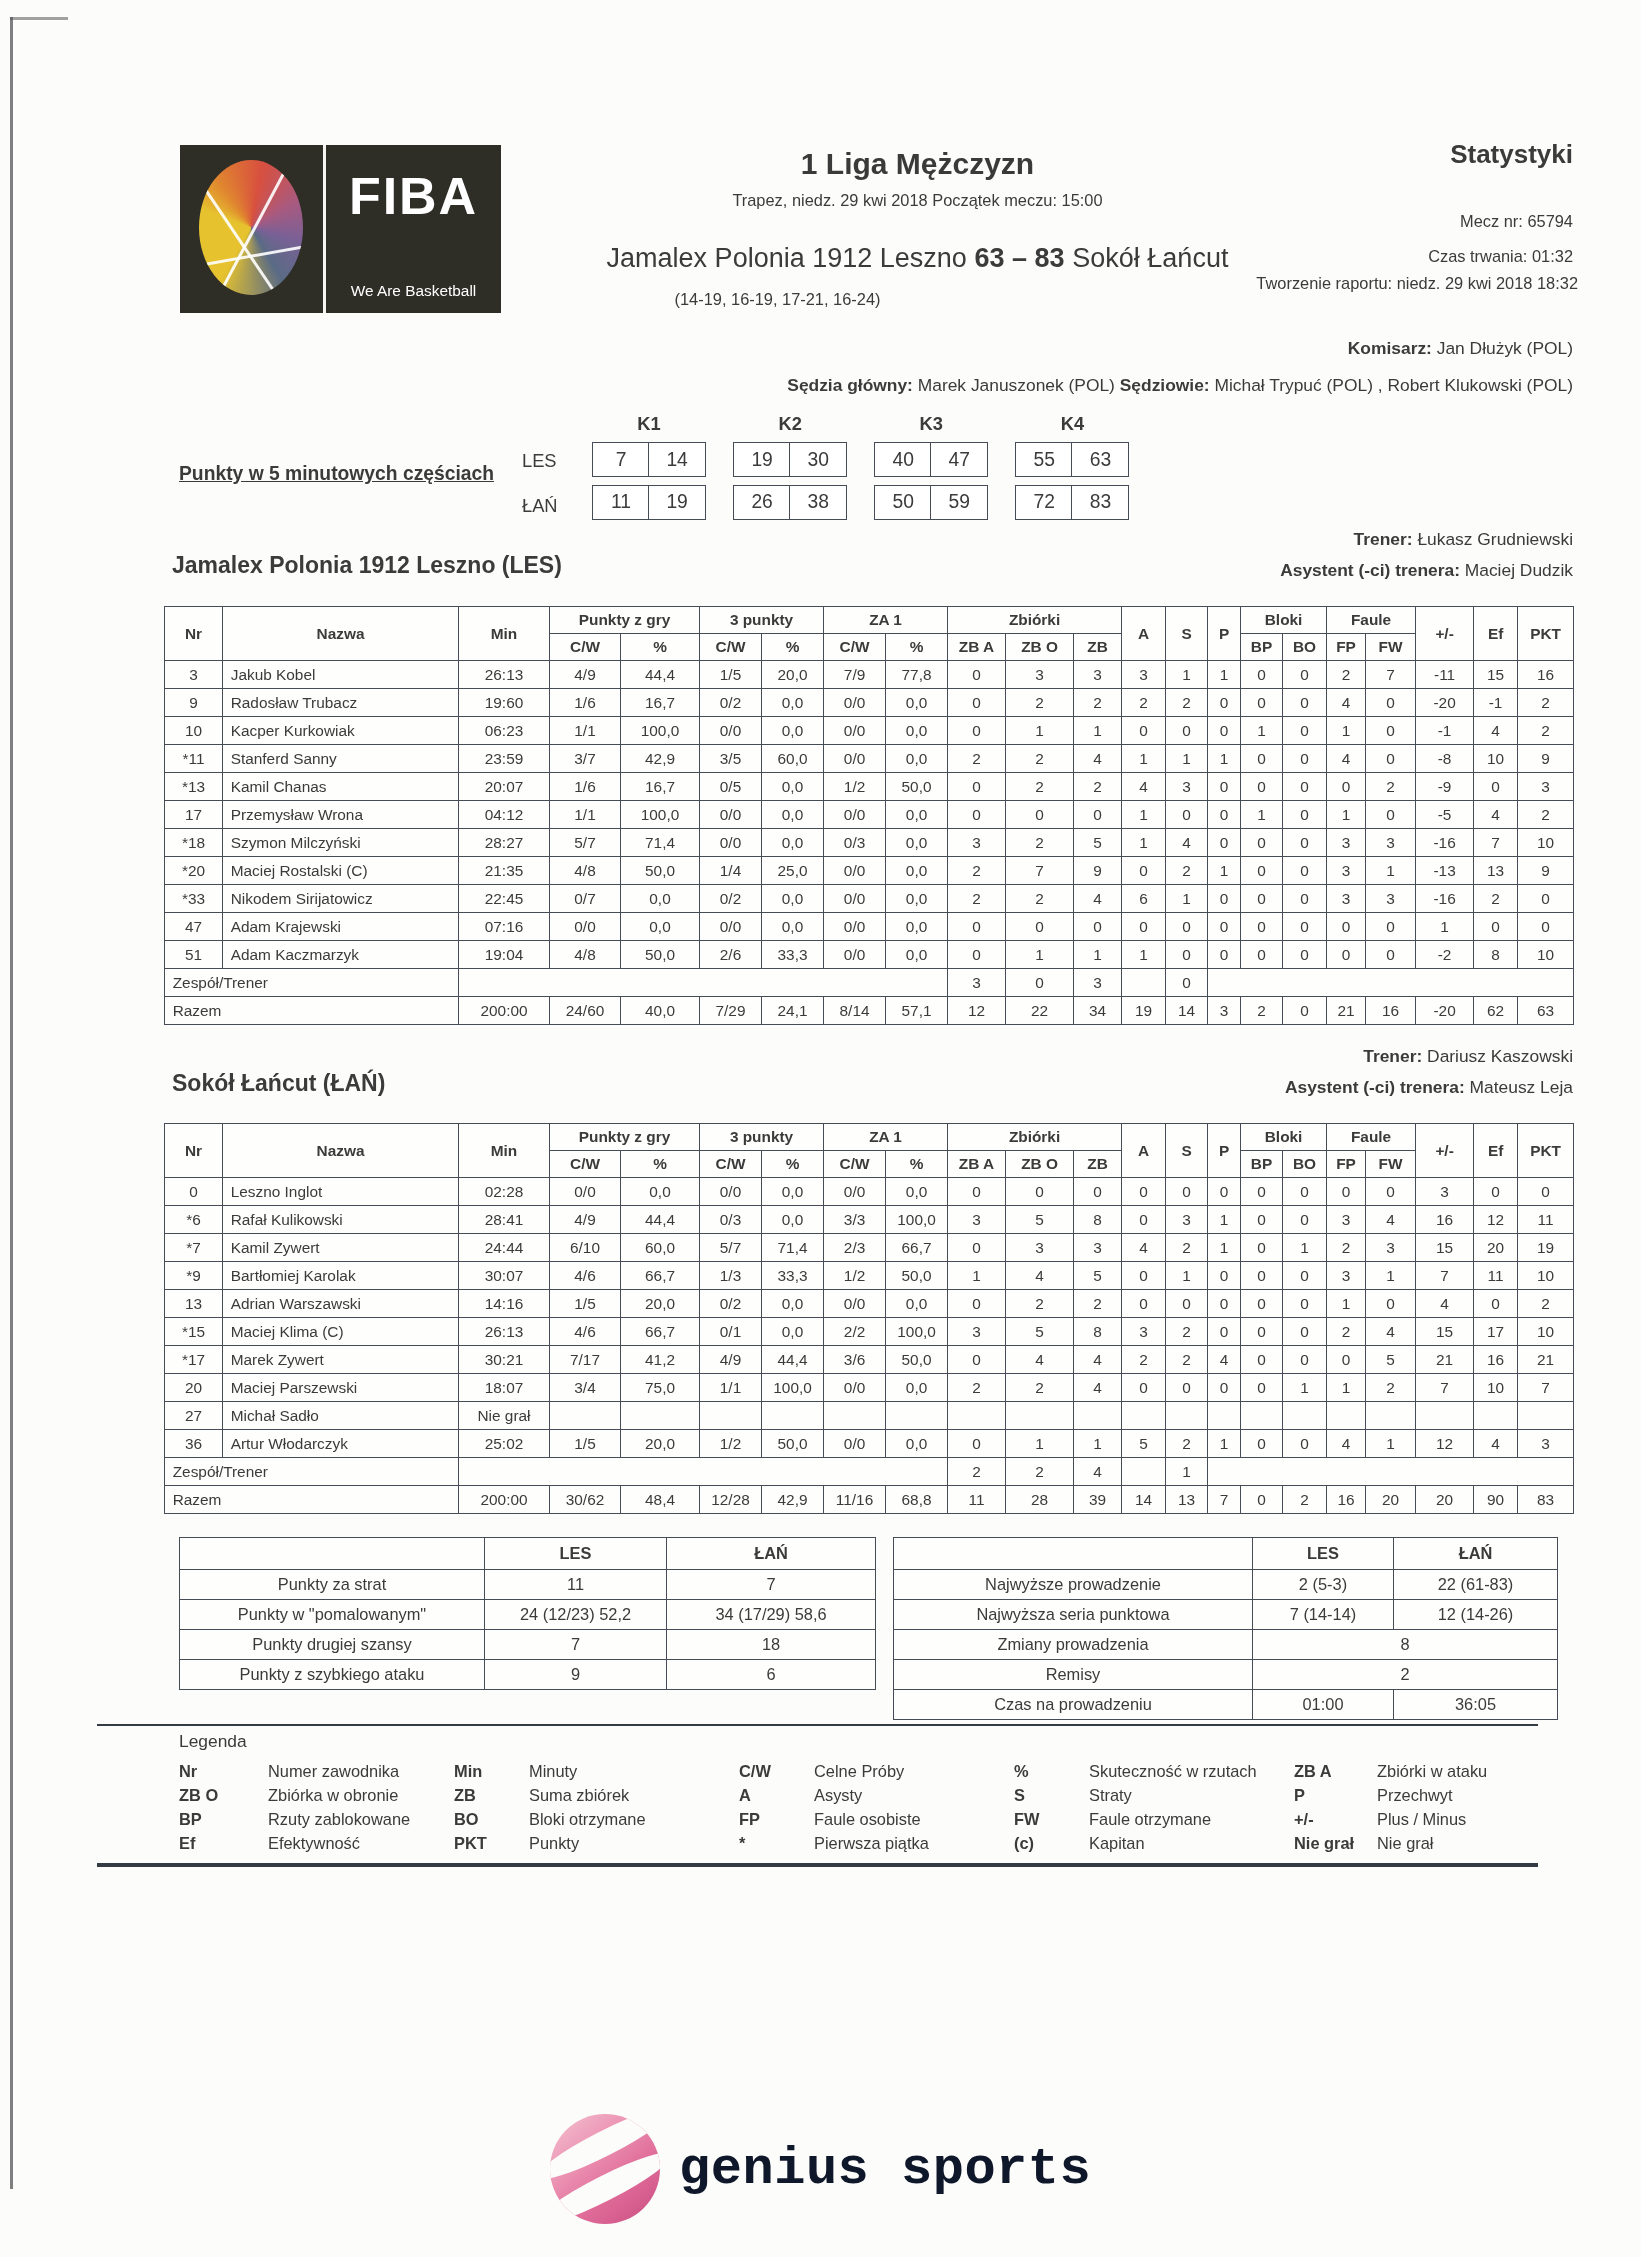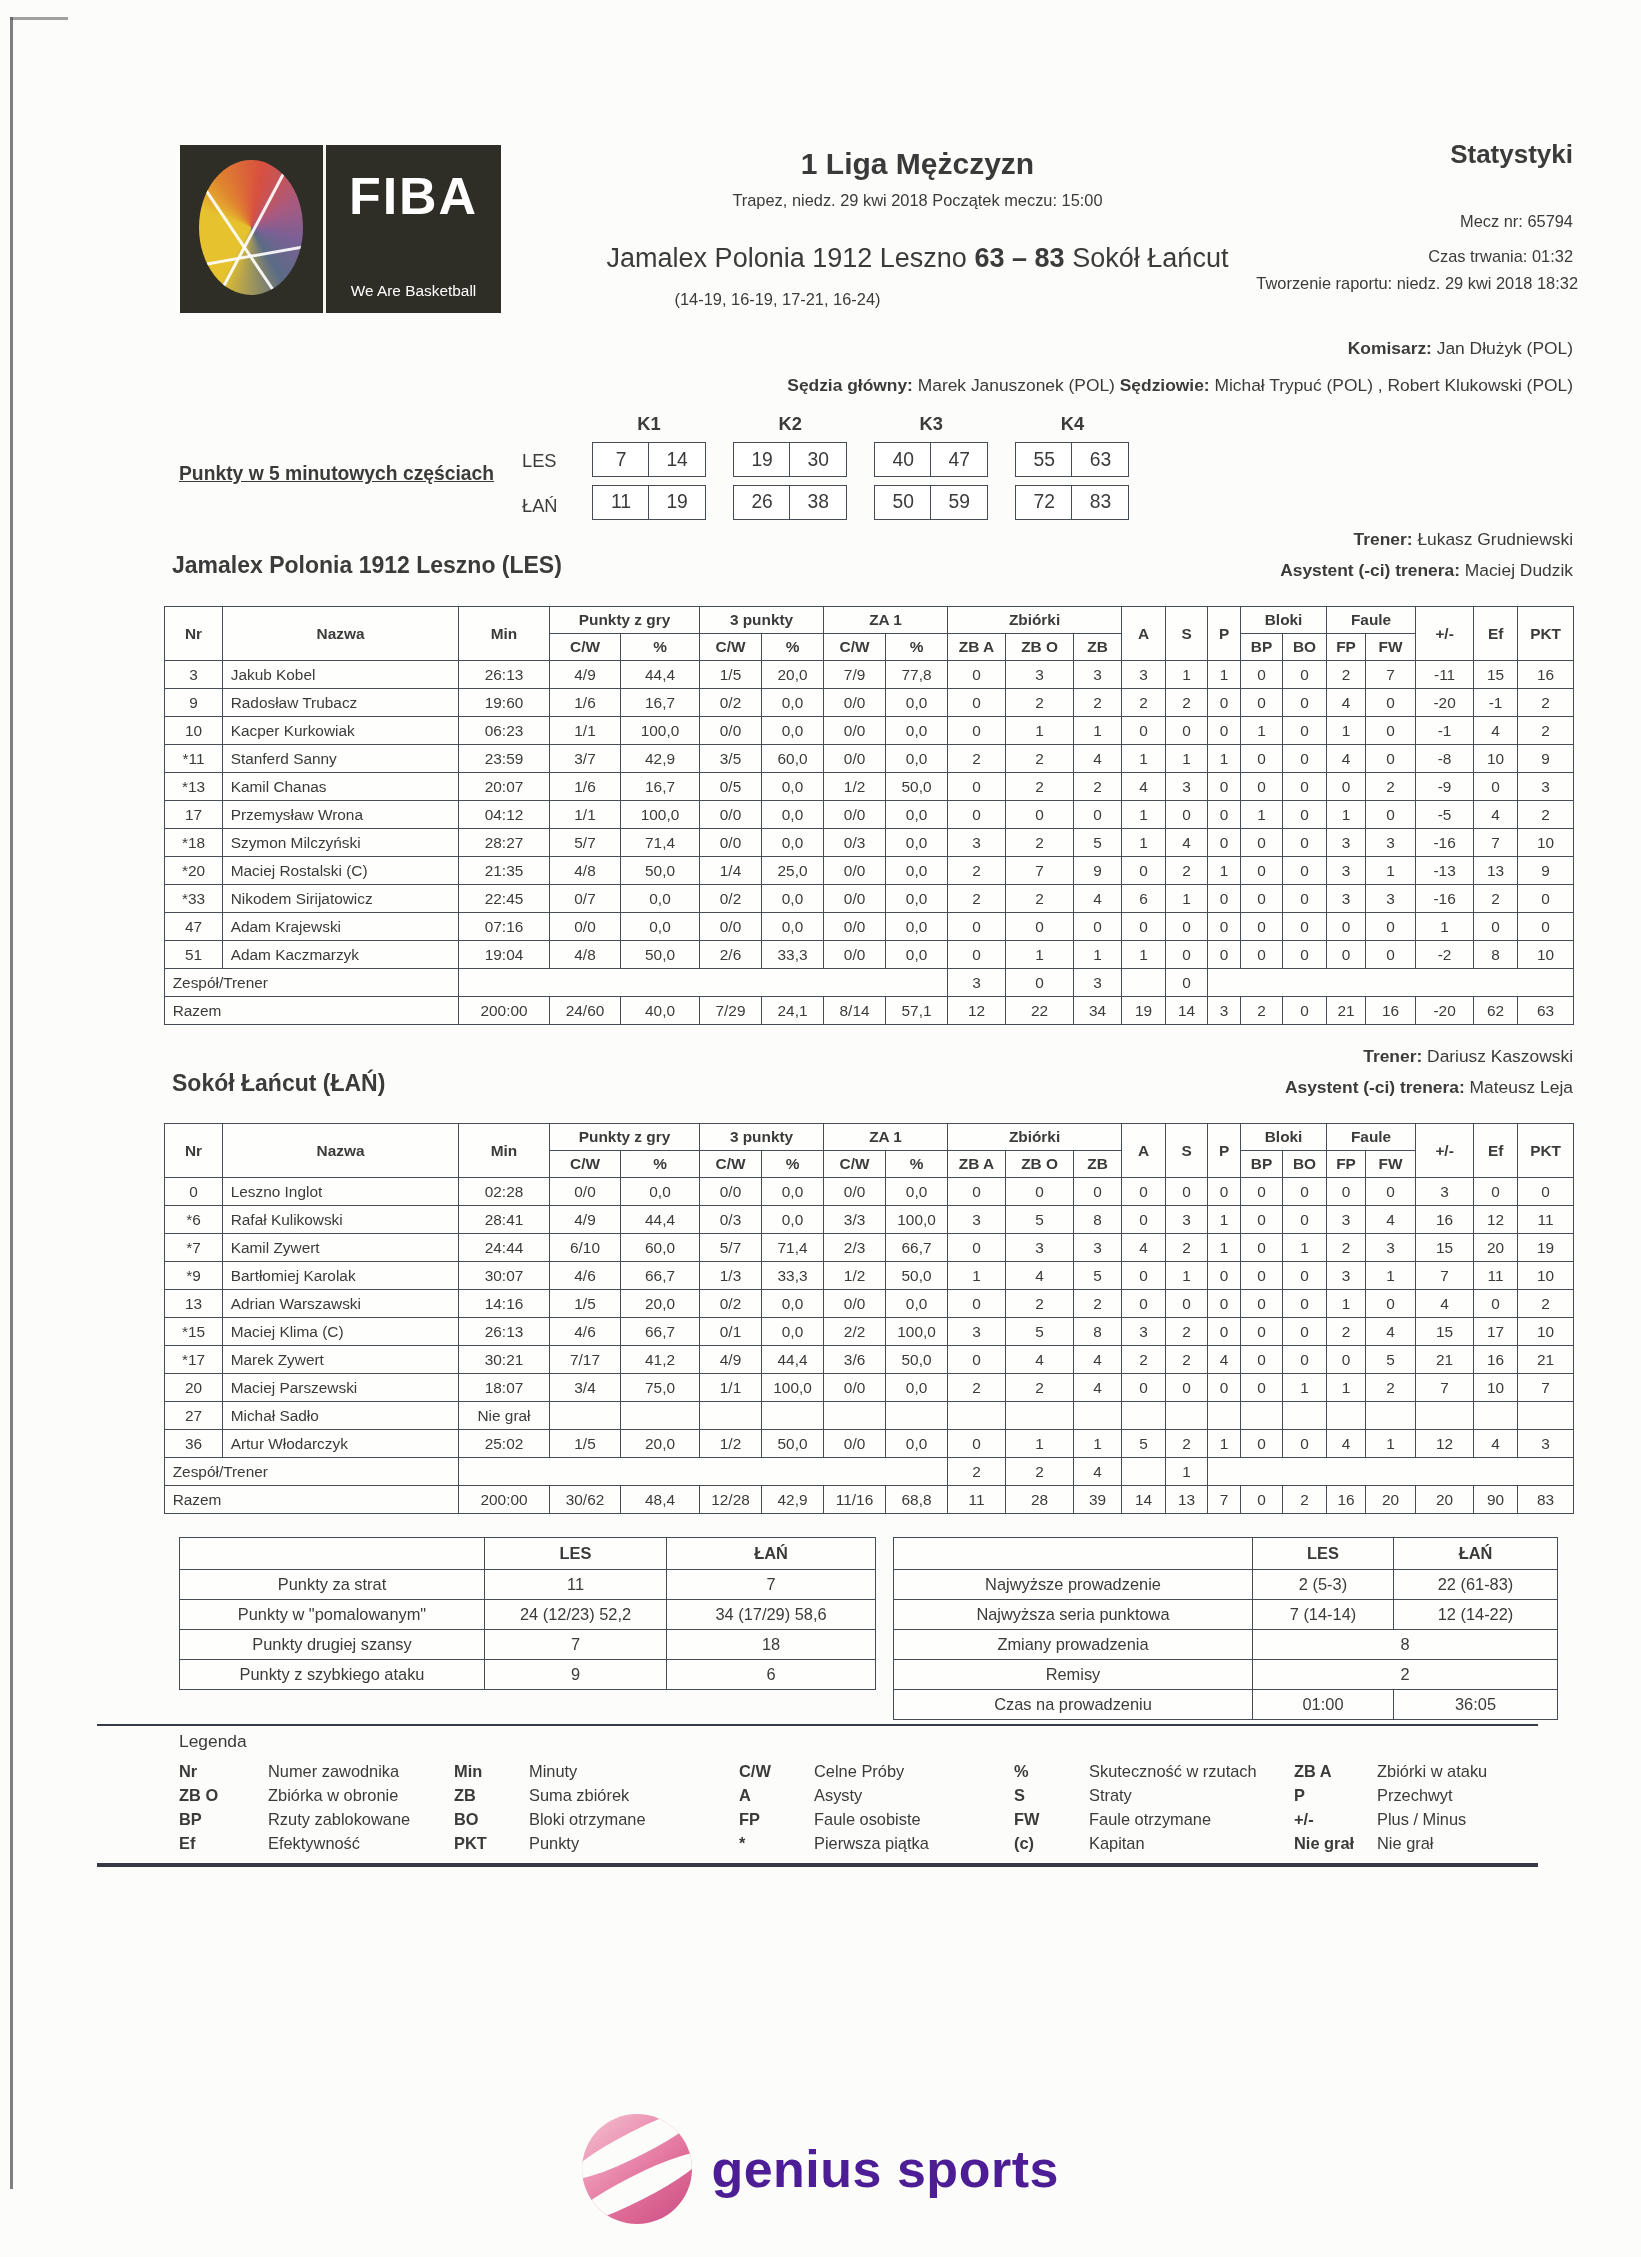--- a/index.html
+++ b/index.html
@@ -91,21 +91,21 @@
   .labbr { font-weight:bold; min-width:75px; }
   .lcol:nth-child(1) .labbr { min-width:89px; }
   .lcol:nth-child(5) .labbr { min-width:83px; }
 
   
   .genius { position:absolute; top:2114px; left:0; right:0; display:flex; justify-content:center; align-items:center; gap:19.3px; }
   .gball { width:110px; height:110px; border-radius:50%; position:relative; overflow:hidden;
            background:linear-gradient(140deg,#f3c3d2 0%, #ec93b3 35%, #df6a97 65%, #c94f83 100%); }
   .gswirl { position:absolute; background:#fcfcfa; width:135%; height:23%; border-radius:50%; left:-18%; transform:rotate(-27deg); }
   .gswirl.g1 { top:15%; } .gswirl.g2 { top:56%; }
-  .gtext { font-size:52px; font-weight:bold; color:#4c1d95; letter-spacing:0.5px; }
+  .gtext { font-size:52px; font-weight:bold; color:#0f172a; letter-spacing:0.5px;font-family:Liberation Mono, monospace; }
 </style>
 </head>
 <body>
 
 <div class="page">
   <div class="scan-edge-v"></div>
   <div class="scan-edge-h"></div>
 
   <div class="fiba">
     <div class="fiba-ballpane">
@@ -943,21 +943,21 @@
       </thead>
       <tbody>
         <tr>
           <td>Najwyższe prowadzenie</td>
           <td>2 (5-3)</td>
           <td>22 (61-83)</td>
         </tr>
         <tr>
           <td>Najwyższa seria punktowa</td>
           <td>7 (14-14)</td>
-          <td>12 (14-22)</td>
+          <td>12 (14-26)</td>
         </tr>
         <tr>
           <td>Zmiany prowadzenia</td>
           <td colspan="2">8</td>
         </tr>
         <tr>
           <td>Remisy</td>
           <td colspan="2">2</td>
         </tr>
         <tr>

